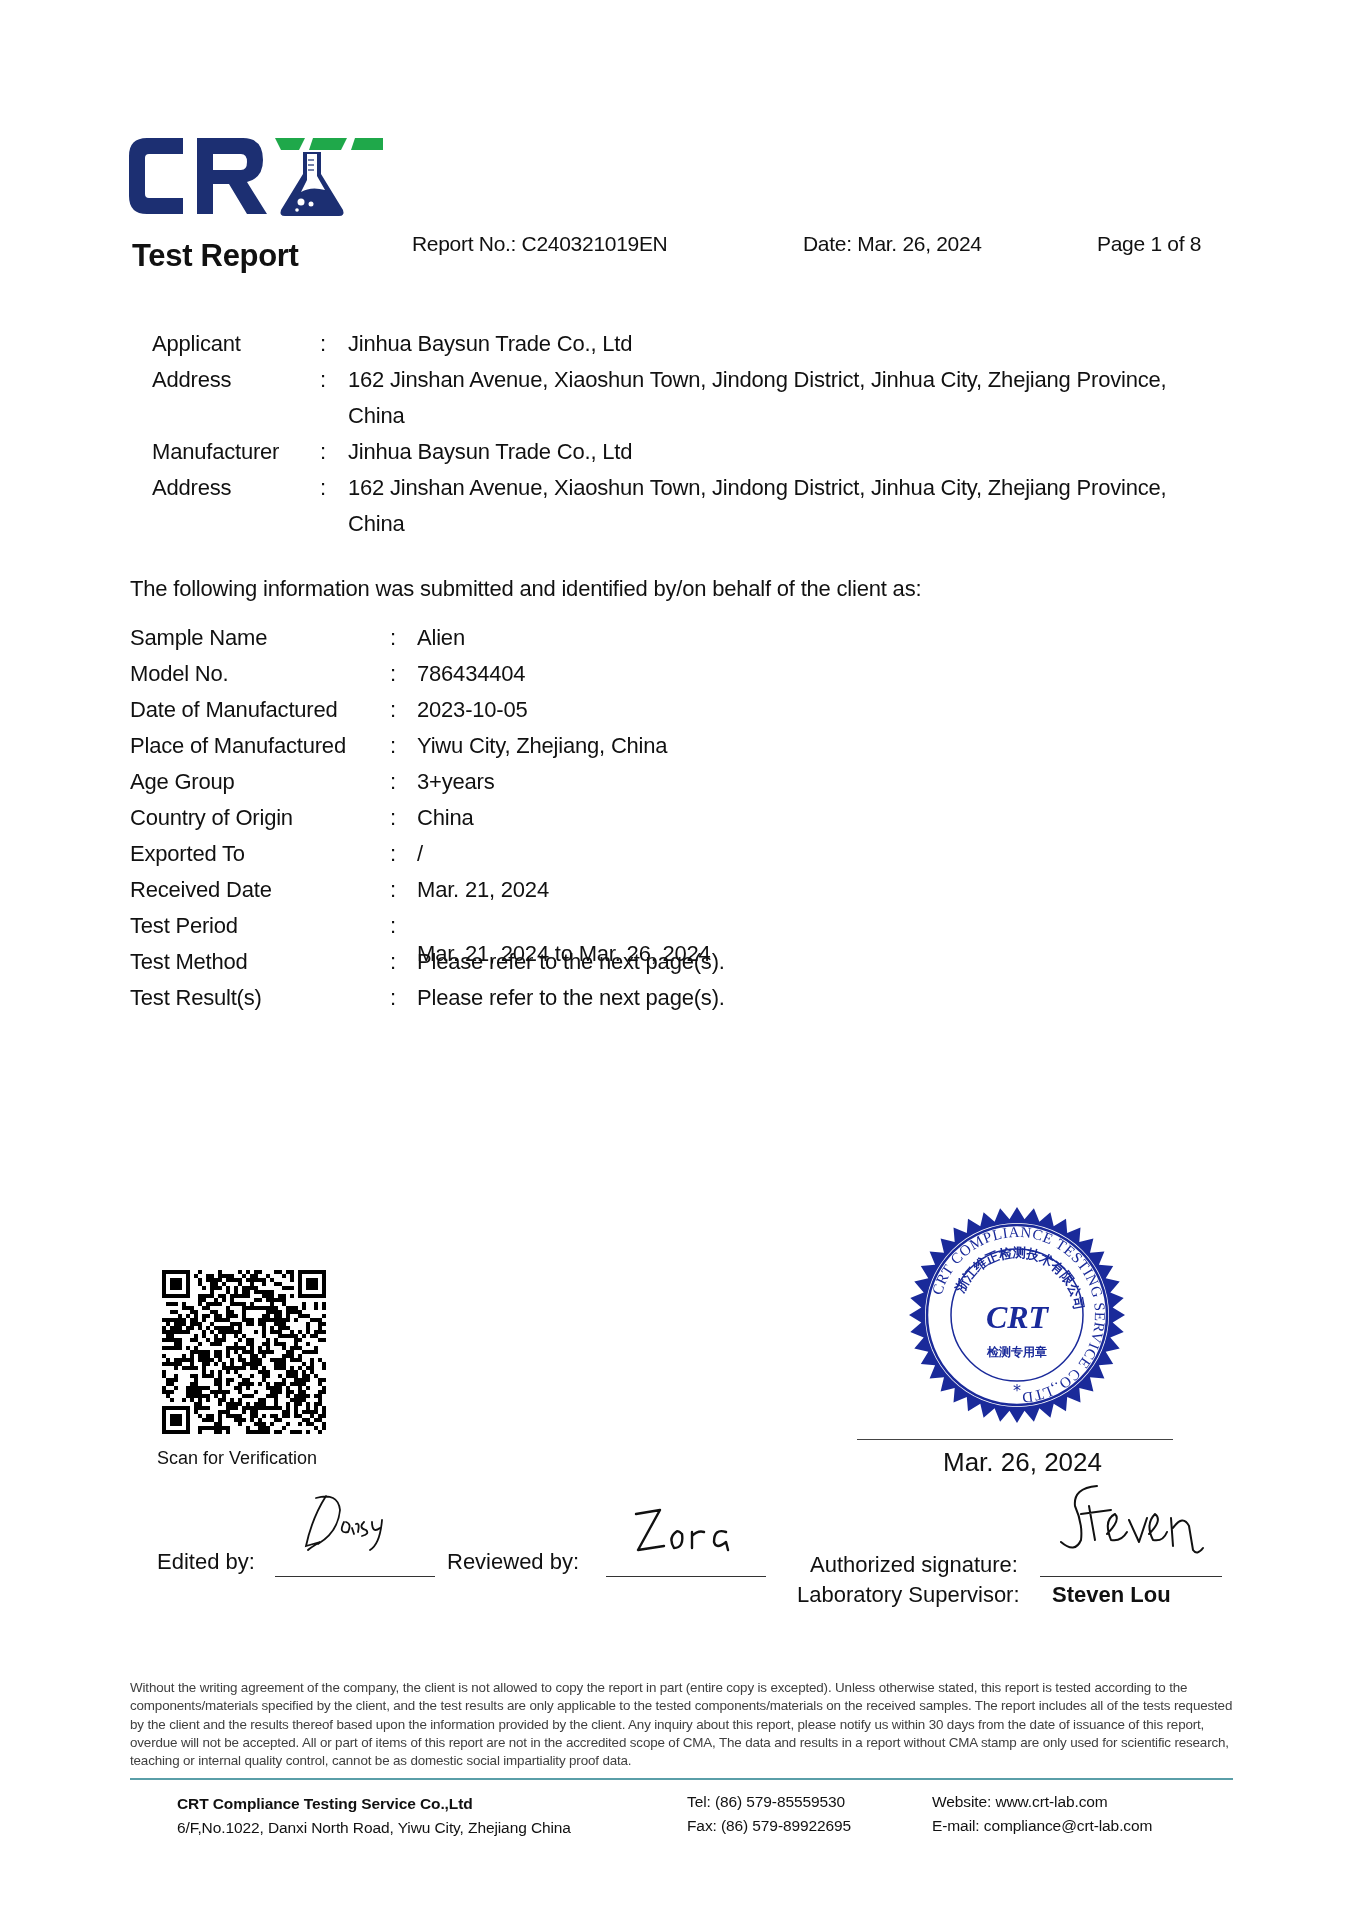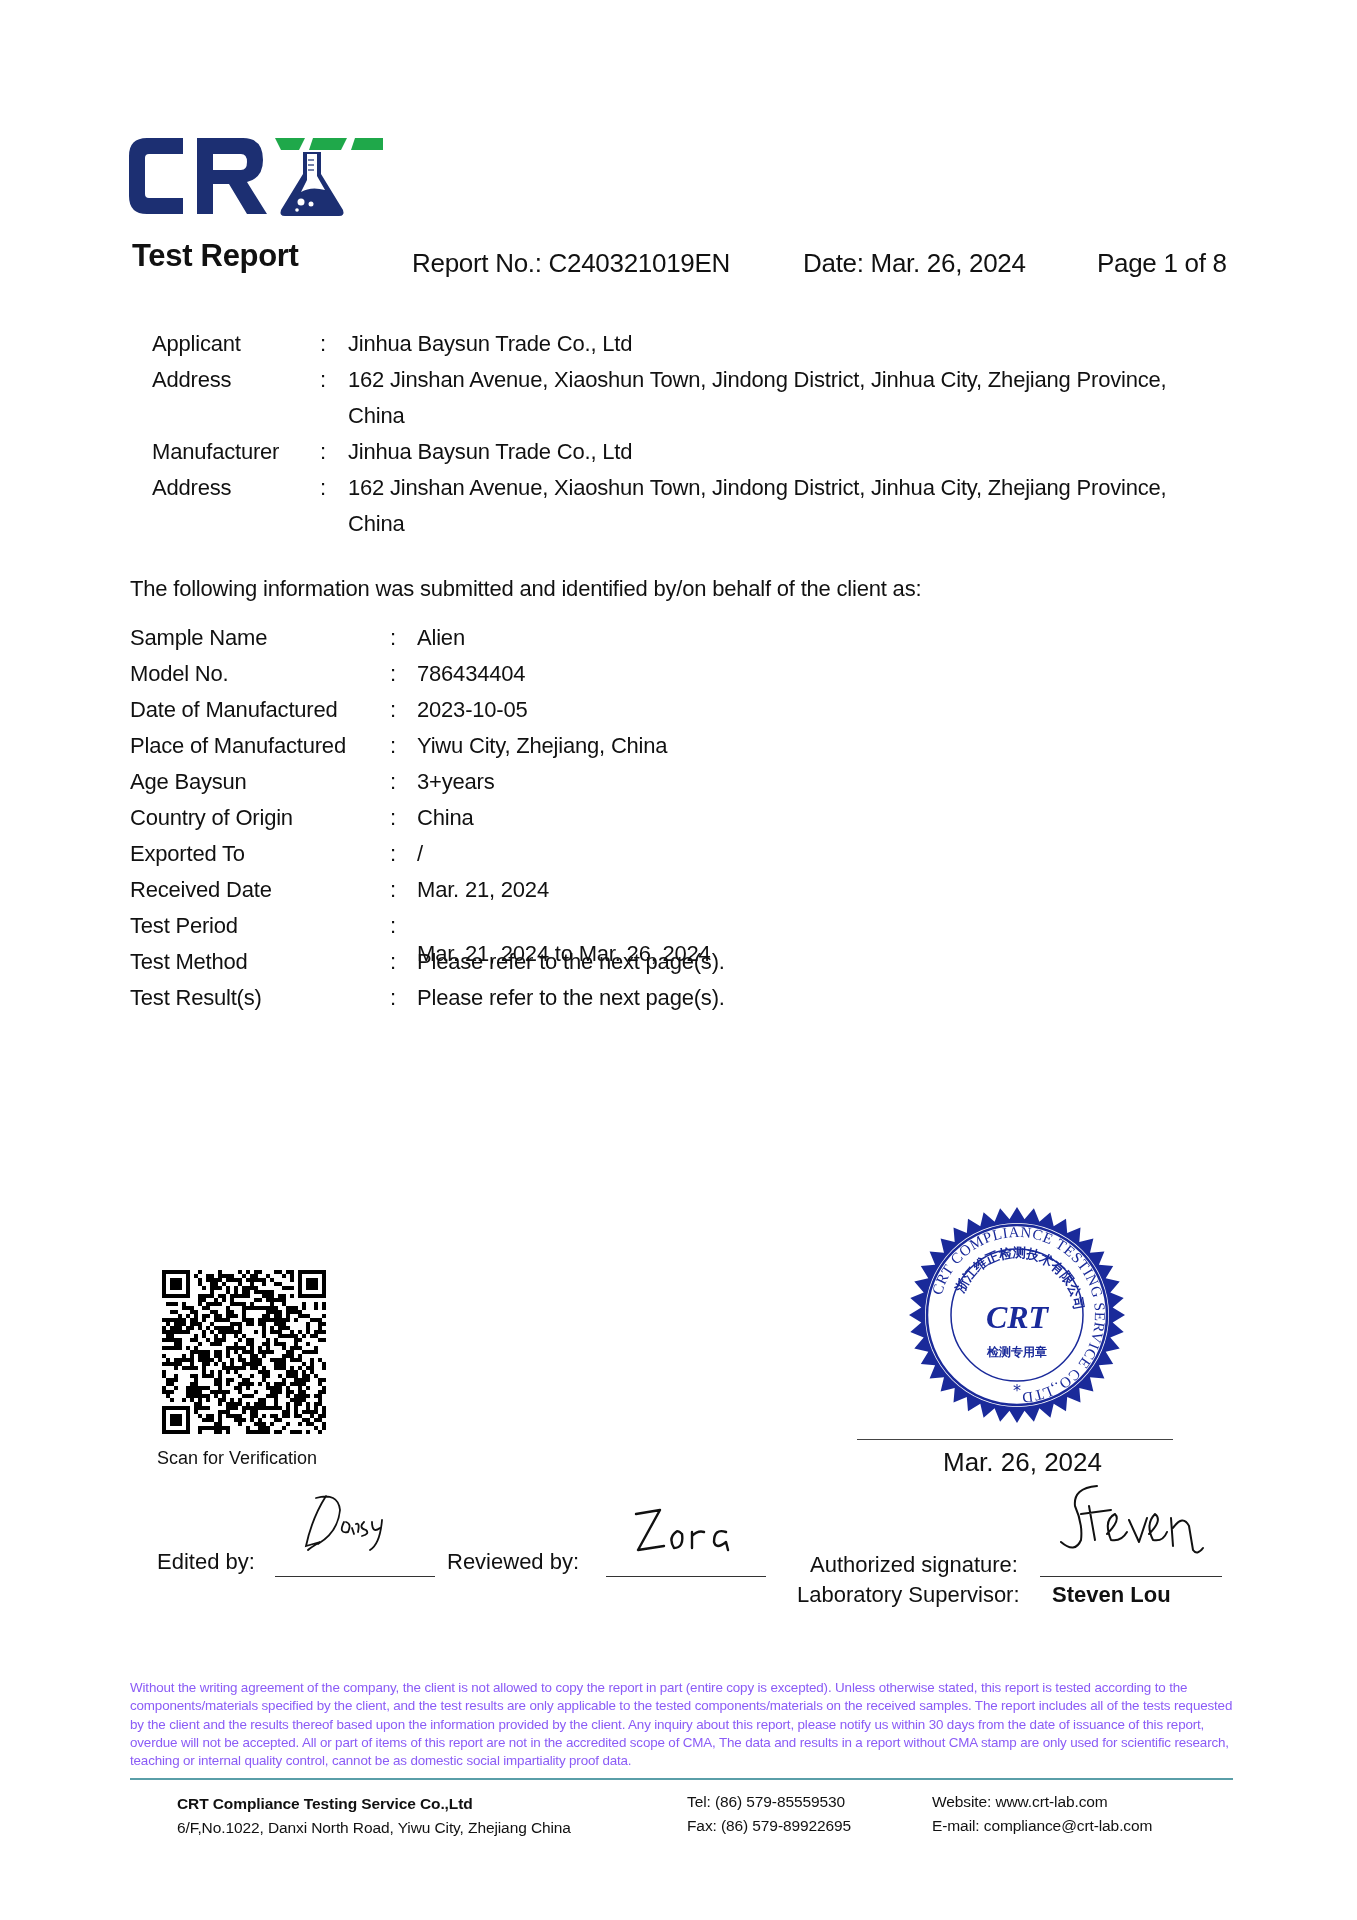--- a/index.html
+++ b/index.html
@@ -7,21 +7,21 @@
       width: 1357px; height: 1920px; position: relative; overflow: hidden;
       font-family: "Liberation Sans", sans-serif; color: #111111;
     }
     .abs { position: absolute; }
 
     
     #logo { left: 125px; top: 130px; width: 260px; height: 92px; }
 
     
     .title { left: 132px; top: 238px; font-size: 31px; font-weight: bold; letter-spacing: -0.3px; }
-    .hdr { top: 248px; font-size: 26px; letter-spacing: -0.3px; }
+    .hdr { top: 232px; font-size: 21px; letter-spacing: -0.3px; }
     .hdr-report { left: 412px; }
     .hdr-date { left: 803px; }
     .hdr-page { left: 1097px; }
 
     
     .kv { font-size: 22px; letter-spacing: -0.2px; line-height: 36px; }
     .kv .k { position: absolute; white-space: nowrap; }
     .kv .c { position: absolute; }
     .kv .v { position: absolute; white-space: nowrap; }
 
@@ -57,21 +57,21 @@
     .sup-name { left: 1052px; top: 1582px; font-weight: bold; }
 
     .sig-img { position: absolute; }
     #sig-daisy { left: 298px; top: 1488px; width: 100px; height: 70px; }
     #sig-zora { left: 630px; top: 1502px; width: 110px; height: 60px; }
     #sig-steven { left: 1055px; top: 1480px; width: 150px; height: 92px; }
 
     
     .disclaimer {
       left: 130px; top: 1679px; width: 1105px; font-size: 13.4px; line-height: 18.3px;
-      letter-spacing: -0.15px; text-align: left; color: #8b5cf6;
+      letter-spacing: -0.15px; text-align: left; color: #404040;
     }
     .footer-line { left: 130px; top: 1778px; width: 1103px; height: 0; border-top: 2px solid #5a9ea8; }
 
     .foot { font-size: 15.5px; line-height: 24px; letter-spacing: -0.1px; }
     .foot-company { left: 177px; top: 1792px; font-weight: bold; }
     .foot-address { left: 177px; top: 1816px; }
     .foot-tel { left: 687px; top: 1790px; }
     .foot-fax { left: 687px; top: 1814px; }
     .foot-web { left: 932px; top: 1790px; }
     .foot-email { left: 932px; top: 1814px; }
@@ -146,21 +146,21 @@
       <span class="k" style="top:692px">Date of Manufactured</span>
       <span class="c" style="top:692px">:</span>
       <span class="v" style="top:692px">2023-10-05</span>
     </div>
   <div>
       <span class="k" style="top:728px">Place of Manufactured</span>
       <span class="c" style="top:728px">:</span>
       <span class="v" style="top:728px">Yiwu City, Zhejiang, China</span>
     </div>
   <div>
-      <span class="k" style="top:764px">Age Baysun</span>
+      <span class="k" style="top:764px">Age Group</span>
       <span class="c" style="top:764px">:</span>
       <span class="v" style="top:764px">3+years</span>
     </div>
   <div>
       <span class="k" style="top:800px">Country of Origin</span>
       <span class="c" style="top:800px">:</span>
       <span class="v" style="top:800px">China</span>
     </div>
   <div>
       <span class="k" style="top:836px">Exported To</span>

